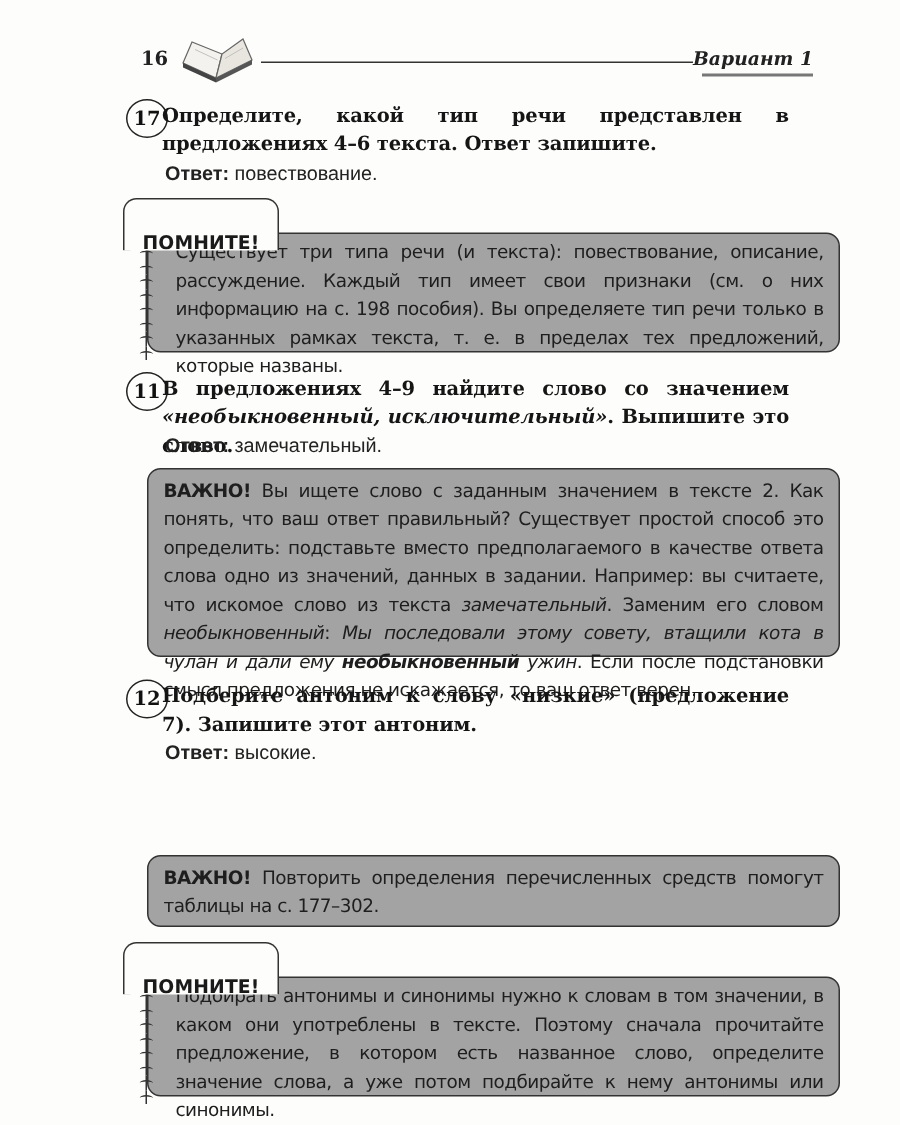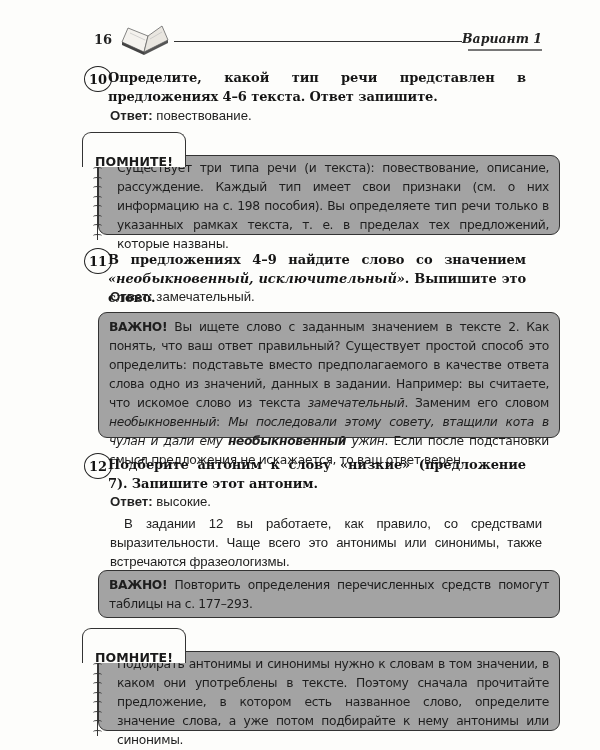--- a/index.html
+++ b/index.html
@@ -94,21 +94,21 @@
       <polygon points="26,30 50,18 50,21 26,33" fill="#555"></polygon>
       <line x1="12" y1="11" x2="27" y2="18" stroke="#bbb" stroke-width="0.6"></line>
       <line x1="32" y1="17" x2="44" y2="10" stroke="#bbb" stroke-width="0.6"></line>
     </svg>
     <div class="header-line"></div>
     <span class="variant">Вариант 1</span>
     <div class="variant-underline"></div>
   </div>
 
   <div class="task" style="top:66px;">
-    <div class="task-num">10</div>
+    <div class="task-num">17</div>
     <div class="task-text">Определите, какой тип речи представлен в предложениях 4–6 текста. Ответ запишите.</div>
   </div>
   <div class="answer" style="top:108px;">
     <b>Ответ:</b><span> повествование.</span>
   </div>
 
   <div class="remember-tab" style="top:132px;">ПОМНИТЕ!</div>
   <div class="box remember-box" style="top:155px; height:80px; padding:3px 10px 0 18px; border-top-left-radius:0;">
     <div class="spiral">
       <span></span>
@@ -136,24 +136,23 @@
   </div>
 
   <div class="task" style="top:453px;">
     <div class="task-num">12</div>
     <div class="task-text">Подберите антоним к слову «низкие» (предложение 7). Запишите этот антоним.</div>
   </div>
   <div class="answer" style="top:494px;">
     <b>Ответ:</b><span> высокие.</span>
   </div>
 
-  <div class="para" style="top:514px;">В задании 12 вы работаете, как правило, со средствами выразительности. Чаще всего это антонимы или синонимы, также встречаются фразеологизмы.</div>
 
   <div class="box" style="top:570px; height:48px; padding:5px 10px 0 10px;">
-    <div class="box-text"><b>ВАЖНО!</b><span> Повторить определения перечисленных средств помогут таблицы на с. 177–293.</span></div>
+    <div class="box-text"><b>ВАЖНО!</b><span> Повторить определения перечисленных средств помогут таблицы на с. 177–302.</span></div>
   </div>
 
   <div class="remember-tab" style="top:628px;">ПОМНИТЕ!</div>
   <div class="box remember-box" style="top:651px; height:80px; padding:3px 10px 0 18px; border-top-left-radius:0;">
     <div class="spiral">
       <span></span>
         <span></span>
         <span></span>
         <span></span>
         <span></span>

